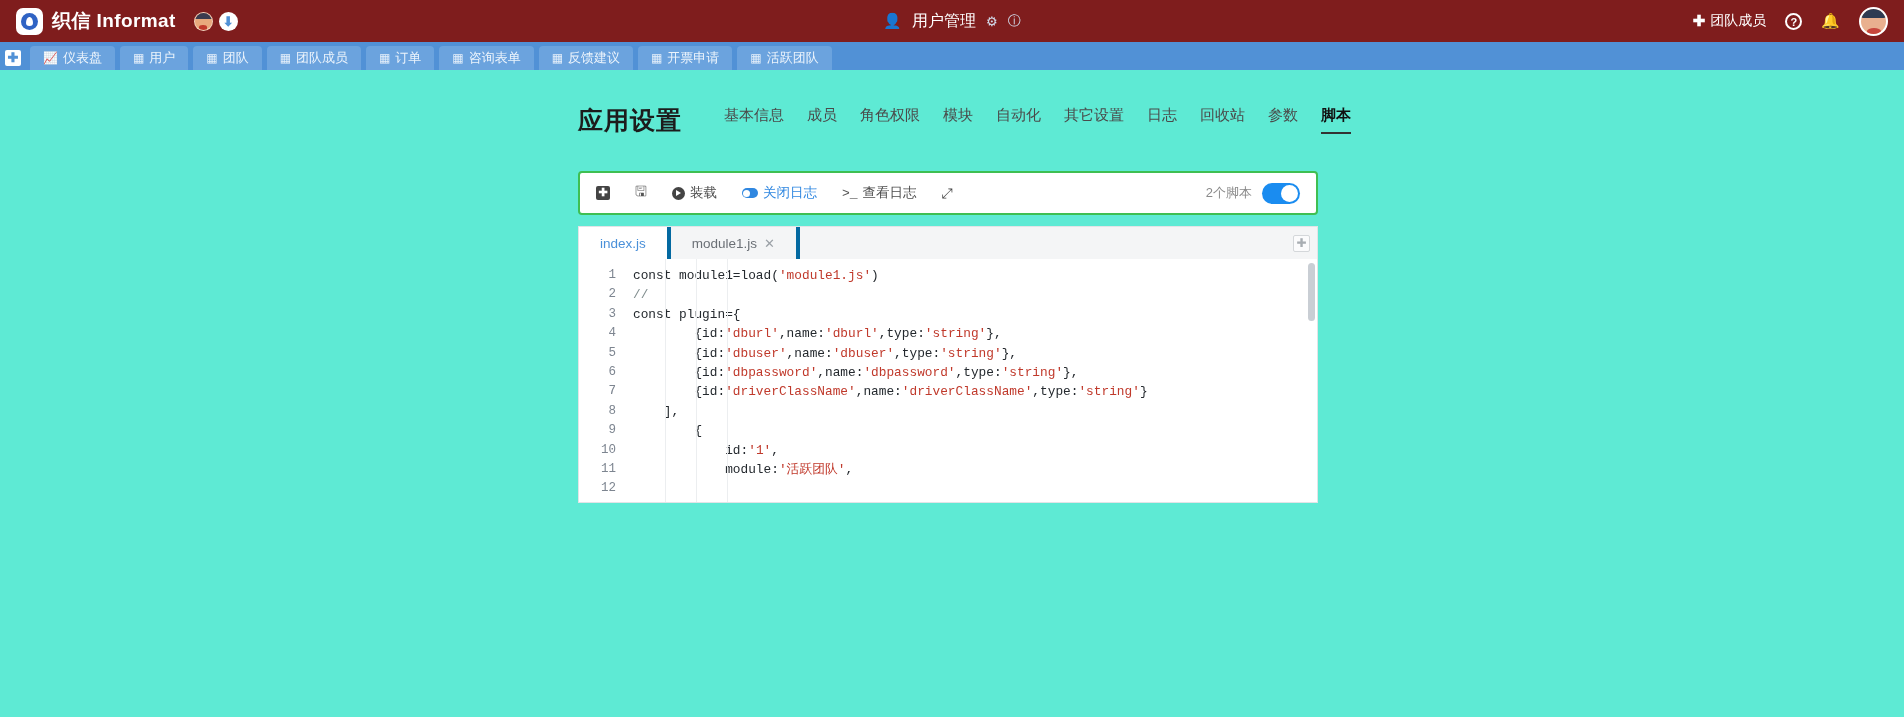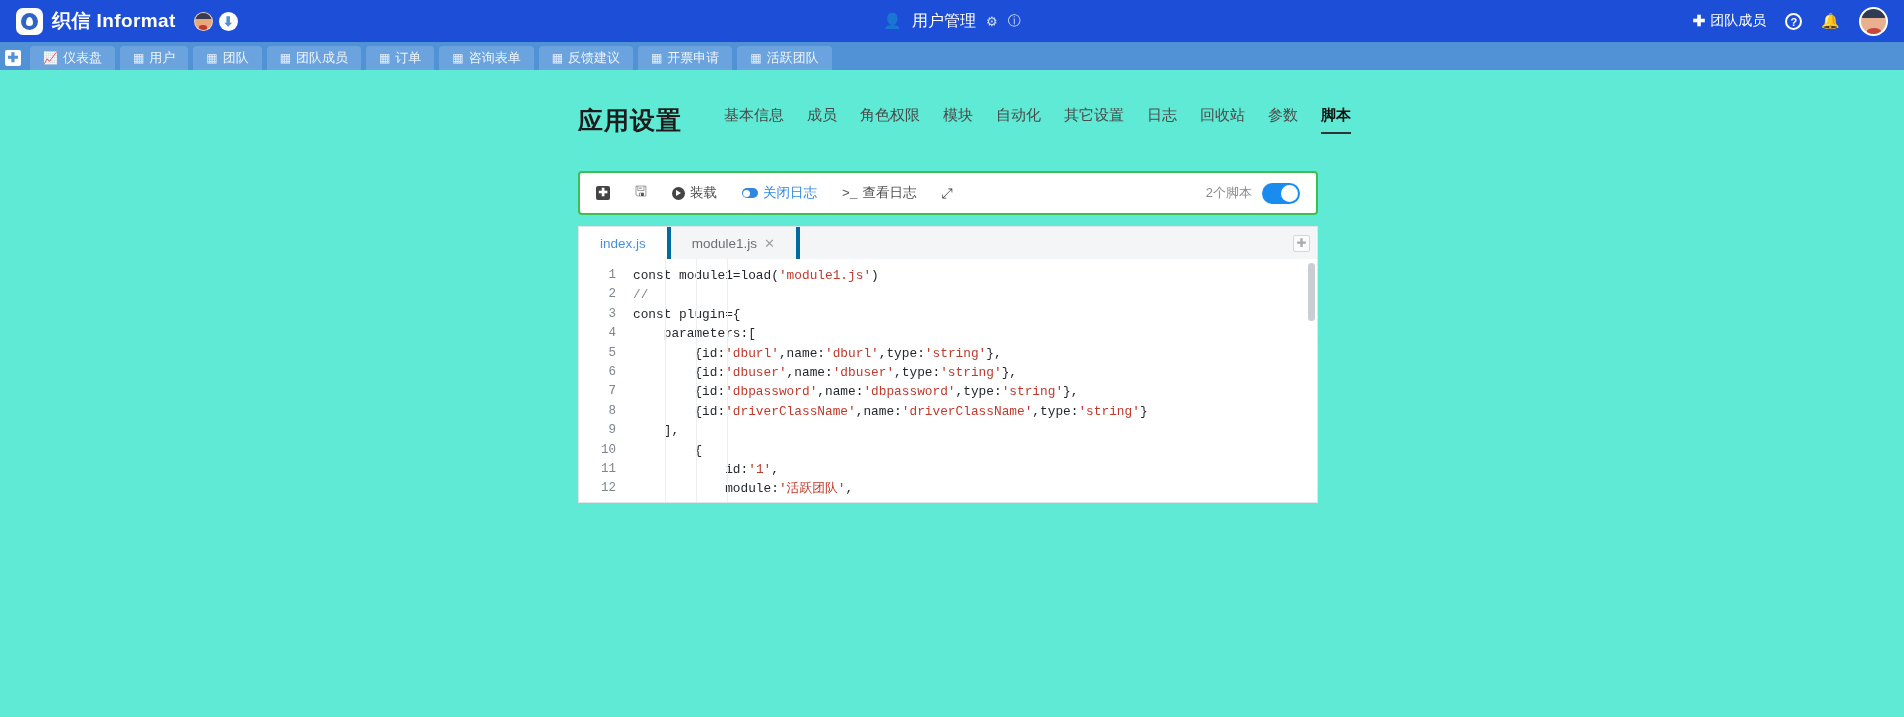--- a/index.html
+++ b/index.html
@@ -6,21 +6,21 @@
   html, body {
     width: 1904px; height: 717px;
     font-family: "Liberation Sans", sans-serif;
     background: #ffffff;
     overflow: hidden;
   }
 
   
   .topbar {
     height: 42px;
-    background: #1d4ed8;
+    background: #7f1d1d;
     display: flex;
     align-items: center;
     position: relative;
     padding: 0 16px;
     justify-content: center;
   }
   .brand { display: flex; align-items: center; gap: 9px; }
   .brand-logo {
     width: 27px; height: 27px;
     background: #ffffff;
@@ -436,21 +436,20 @@
           <div>13</div>
 
         </div>
         <div class="code-lines">
           <div class="indent-guide" style="left:40px"></div>
           <div class="indent-guide" style="left:71px"></div>
           <div class="indent-guide" style="left:102px"></div>
           <div class="cline">const module1=load(<span class="str">'module1.js'</span>)</div>
           <div class="cline"><span class="cmt">//</span></div>
           <div class="cline">const plugin={</div>
-          <div class="cline">    parameters:[</div>
           <div class="cline">        {id:<span class="str">'dburl'</span>,name:<span class="str">'dburl'</span>,type:<span class="str">'string'</span>},</div>
           <div class="cline">        {id:<span class="str">'dbuser'</span>,name:<span class="str">'dbuser'</span>,type:<span class="str">'string'</span>},</div>
           <div class="cline">        {id:<span class="str">'dbpassword'</span>,name:<span class="str">'dbpassword'</span>,type:<span class="str">'string'</span>},</div>
           <div class="cline">        {id:<span class="str">'driverClassName'</span>,name:<span class="str">'driverClassName'</span>,type:<span class="str">'string'</span>}</div>
           <div class="cline">    ],</div>
           <div class="cline">        {</div>
           <div class="cline">            id:<span class="str">'1'</span>,</div>
           <div class="cline">            module:<span class="str">'活跃团队'</span>,</div>
 
         </div>

